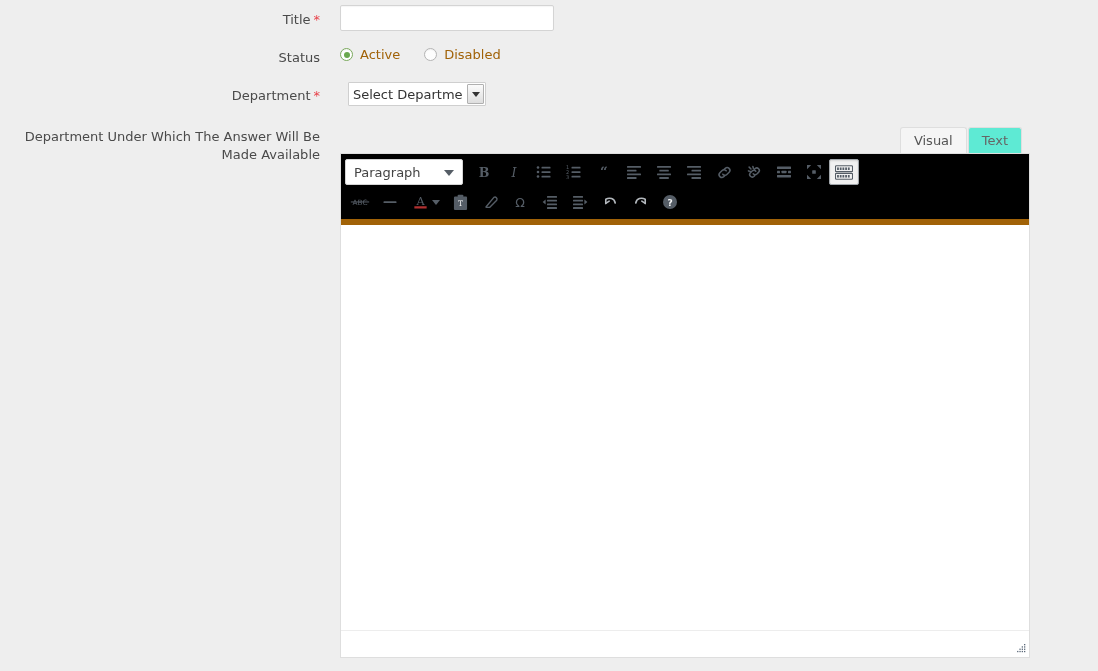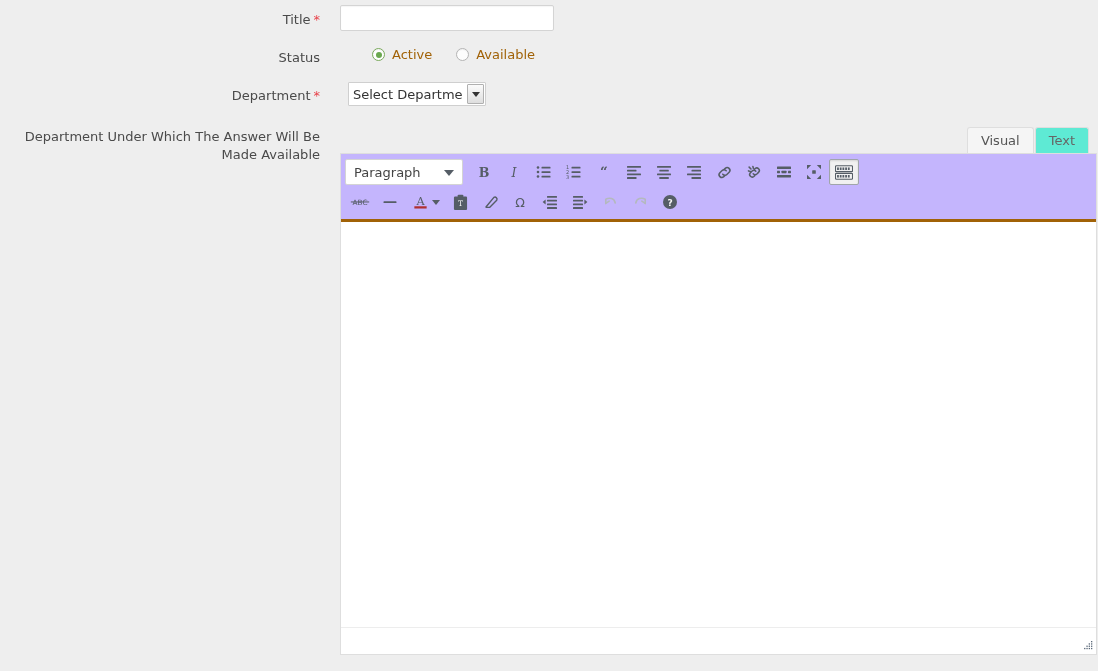--- a/index.html
+++ b/index.html
@@ -55,21 +55,21 @@
     border-radius: 2px;
     font-family: "DejaVu Sans", "Liberation Sans", sans-serif;
     font-size: 13px;
     color: #333;
     padding: 2px 6px;
     outline: none;
     box-shadow: inset 0 1px 1px rgba(0,0,0,.04);
   }
 
   
-  .row-status { padding-top: 16px; gap: 32px; }
+  .row-status { padding-top: 16px; }
   .row-status .label-col { padding-top: 2px; }
   .radio-group {
     display: flex;
     align-items: center;
     gap: 0px;
   }
   .radio-item {
     display: inline-flex;
     align-items: center;
     margin-right: 24px;
@@ -151,21 +151,21 @@
     border-right: 4px solid transparent;
     border-top: 5px solid #333;
   }
 
   
   .row-editor { padding-top: 20px; }
   .row-editor .label-col { padding-top: 2px; line-height: 18px; }
 
   
   .editor-area {
-    width: 757px;
+    width: 690px;
     position: relative;
   }
   .tab-strip {
     display: flex;
     justify-content: flex-end;
     align-items: flex-end;
     height: 27px;
     padding-right: 8px;
     box-sizing: border-box;
   }
@@ -187,23 +187,23 @@
     background: #f5f5f5;
     color: #555555;
     border-color: #dedede;
   }
   .editor-frame {
     border: 1px solid #dedede;
     background: #f5f5f5;
     box-sizing: border-box;
   }
   .toolbar {
-    background: #c4b5fd;
+    background: #000000;
     padding: 3px 2px 2px 2px;
-    border-bottom: 3px solid #a16207;
+    border-bottom: 6px solid #a16207;
   }
   .tb-row {
     display: flex;
     align-items: center;
     height: 30px;
     padding-left: 2px;
   }
   .tb-btn {
     width: 30px;
     height: 26px;
@@ -301,21 +301,21 @@
     <span>Status</span>
   </div>
   <div class="field-col">
     <div class="radio-group">
       <label class="radio-item">
         <span class="radio-circle checked"></span>
         <span class="radio-label">Active</span>
       </label>
       <label class="radio-item">
         <span class="radio-circle"></span>
-        <span class="radio-label">Available</span>
+        <span class="radio-label">Disabled</span>
       </label>
     </div>
   </div>
 </div>
 
 <div class="form-row row-dept">
   <div class="label-col">
     <span>Department</span><span class="req">*</span>
   </div>
   <div class="field-col">

